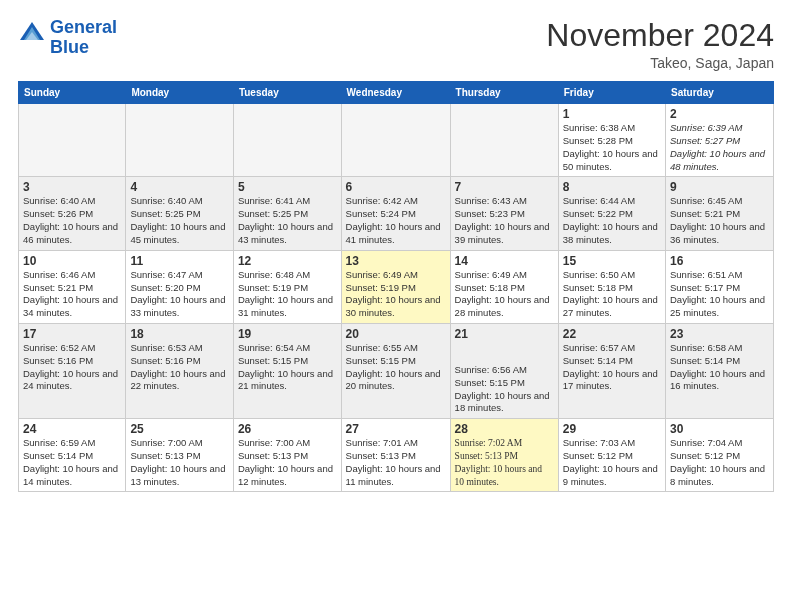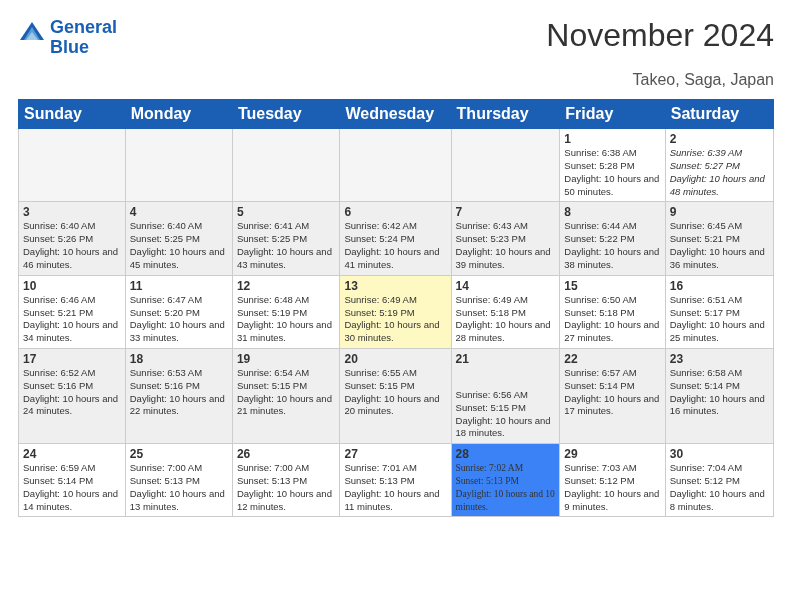--- a/index.html
+++ b/index.html
@@ -43,32 +43,32 @@
     .title-block {
       text-align: right;
     }
     .month-title {
       font-size: 32px;
       font-weight: normal;
       color: #333;
       line-height: 1.1;
     }
     .location {
-      font-size: 16px;
+      font-size: 14px;
       color: #555;
-      margin-top: 18px;
+      margin-top: 2px;
     }
     .calendar {
       width: 100%;
       border-collapse: collapse;
     }
     .calendar th {
       background: #1a5fb4;
       color: #fff;
-      font-size: 16px;
+      font-size: 10px;
       font-weight: bold;
       padding: 5px 5px;
       text-align: left;
       border: 1px solid #1a5fb4;
     }
     .calendar td {
       vertical-align: top;
       border: 1px solid #ccc;
       padding: 3px 4px;
       width: 113px;
@@ -302,21 +302,21 @@
             <div class="day-info" style="white-space: pre-line;">Sunrise: 7:00 AM
 Sunset: 5:13 PM
 Daylight: 10 hours and 12 minutes.</div>
           </td>
           <td style="background: rgb(255, 255, 255);">
             <span class="day-num">27</span>
             <div class="day-info" style="white-space: pre-line;">Sunrise: 7:01 AM
 Sunset: 5:13 PM
 Daylight: 10 hours and 11 minutes.</div>
           </td>
-          <td style="background: #3b82f6;">
+          <td style="background: #fef9c3;">
             <span class="day-num">28</span>
             <div class="day-info" style="white-space: pre-line; font-family: Liberation Serif, serif;">Sunrise: 7:02 AM
 Sunset: 5:13 PM
 Daylight: 10 hours and 10 minutes.</div>
           </td>
           <td style="background: rgb(255, 255, 255);">
             <span class="day-num">29</span>
             <div class="day-info" style="white-space: pre-line;">Sunrise: 7:03 AM
 Sunset: 5:12 PM
 Daylight: 10 hours and 9 minutes.</div>

